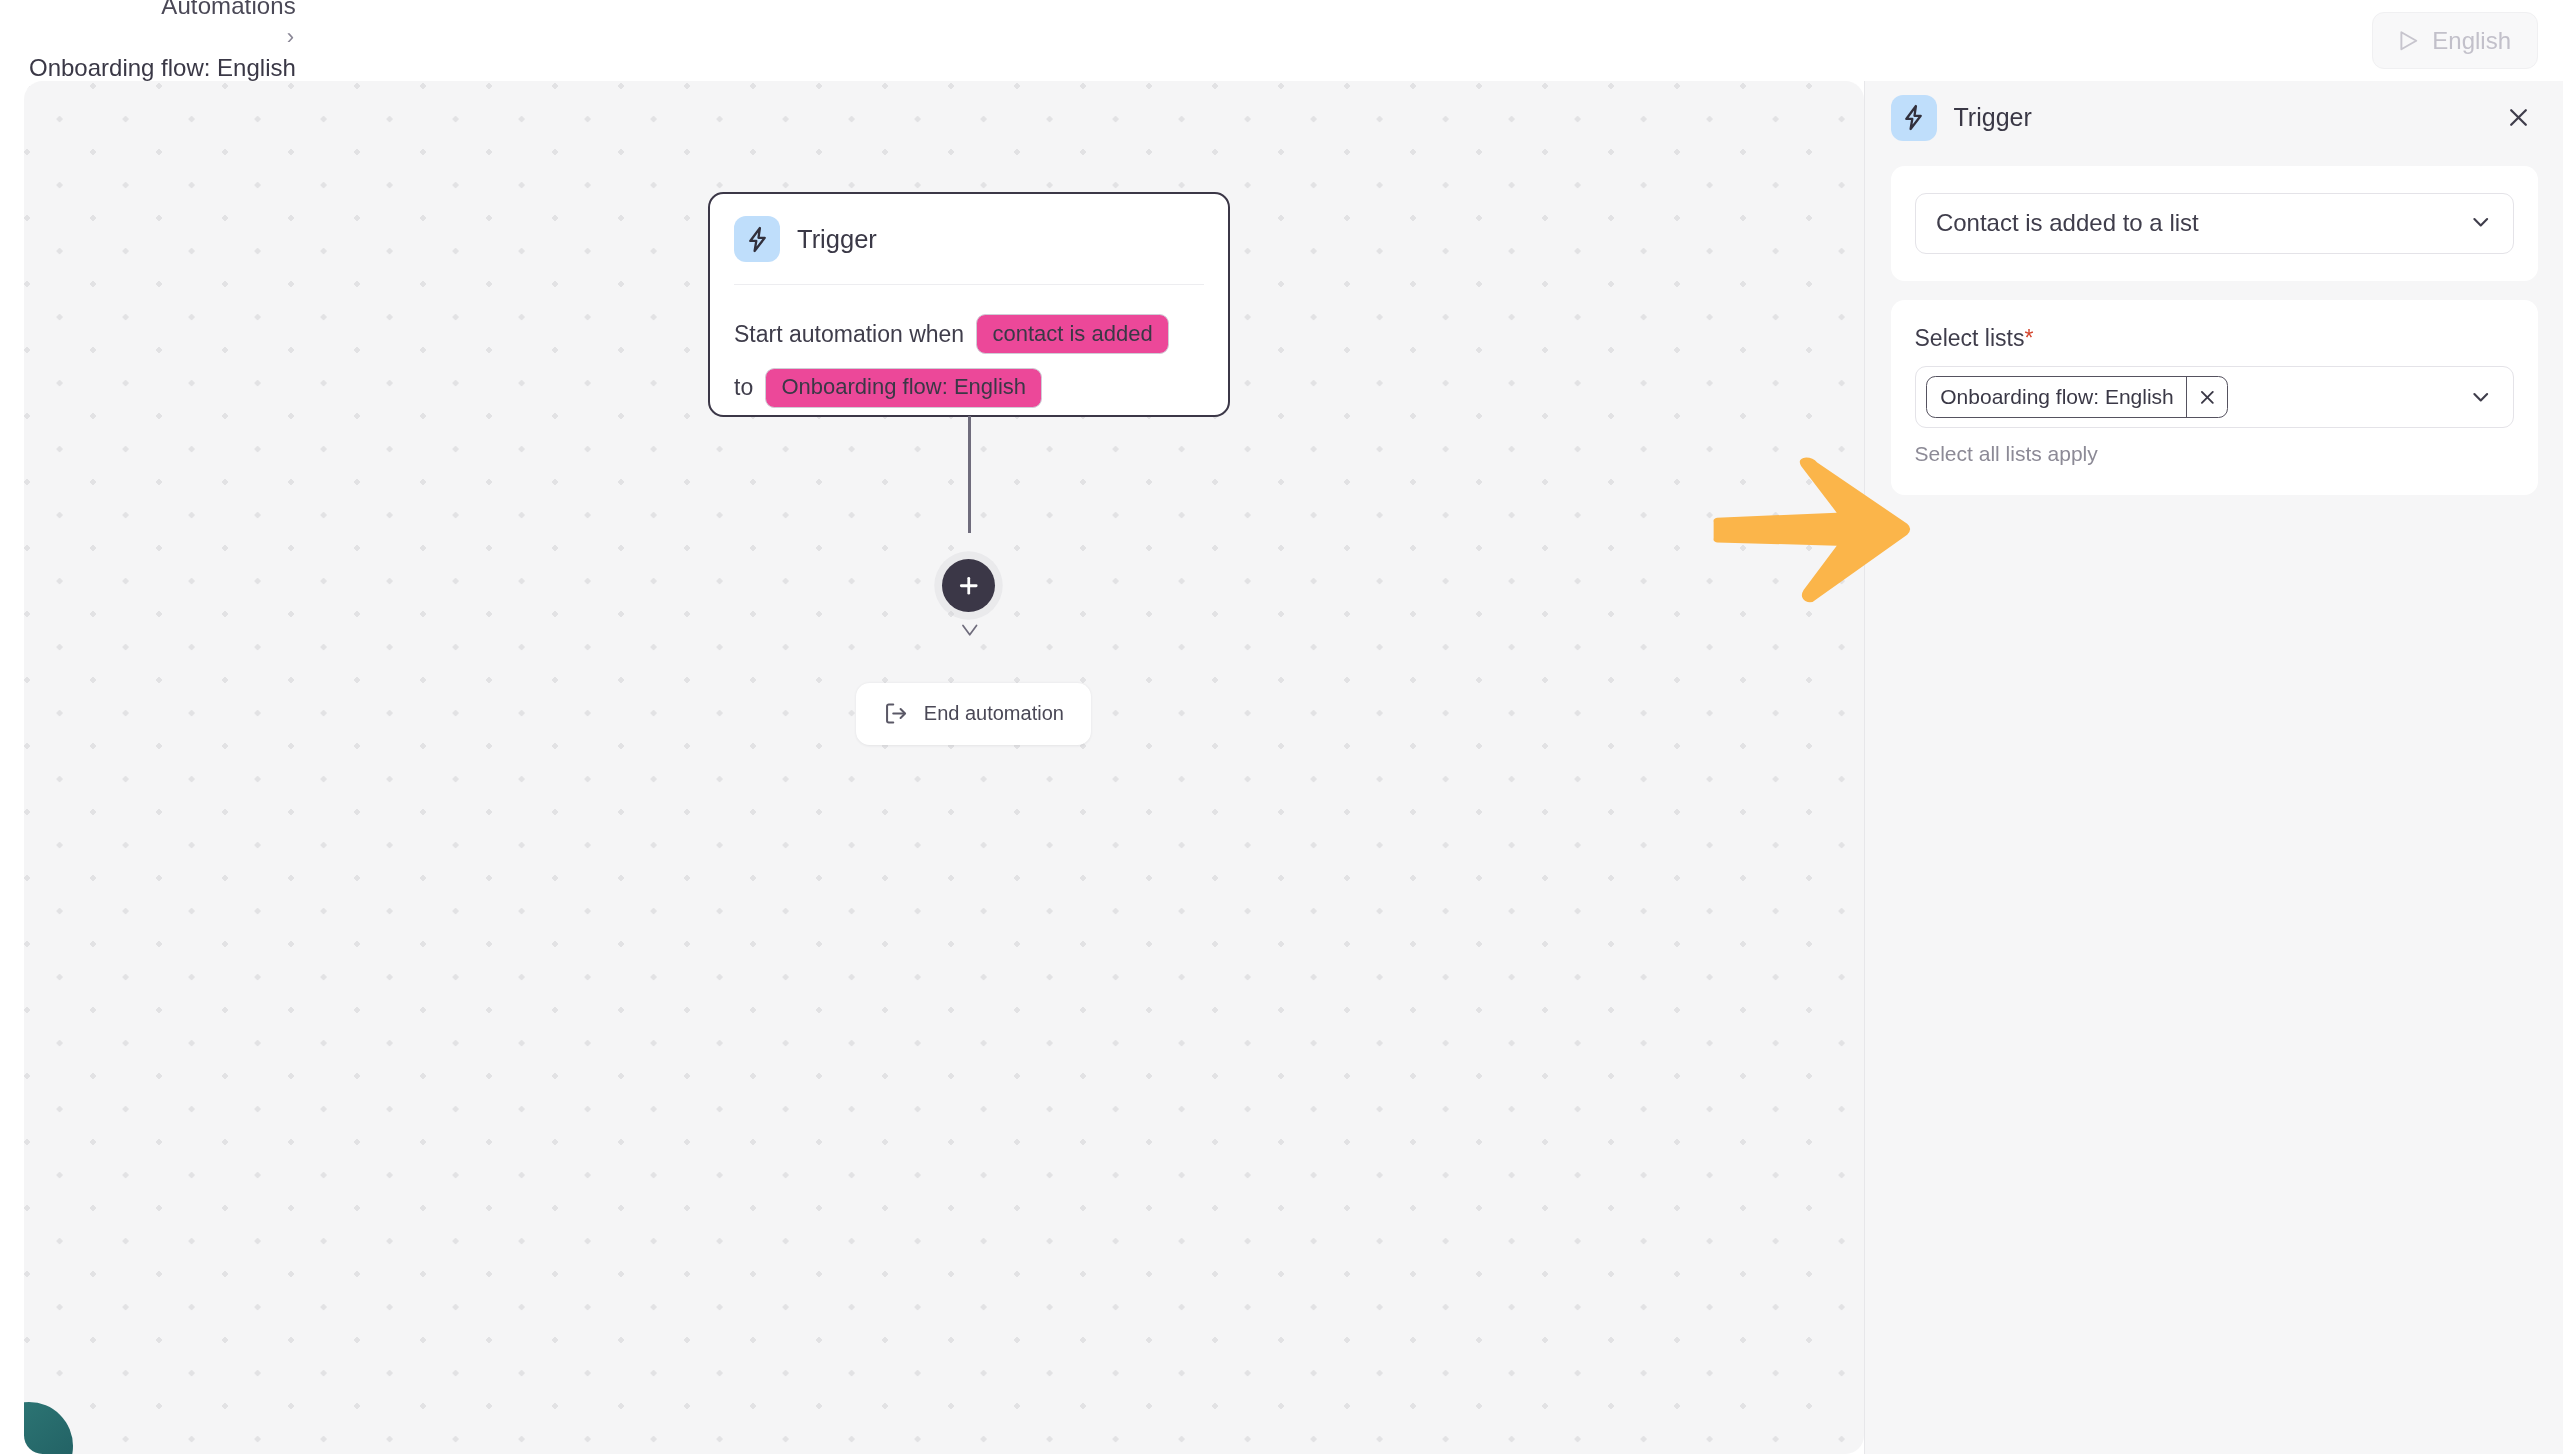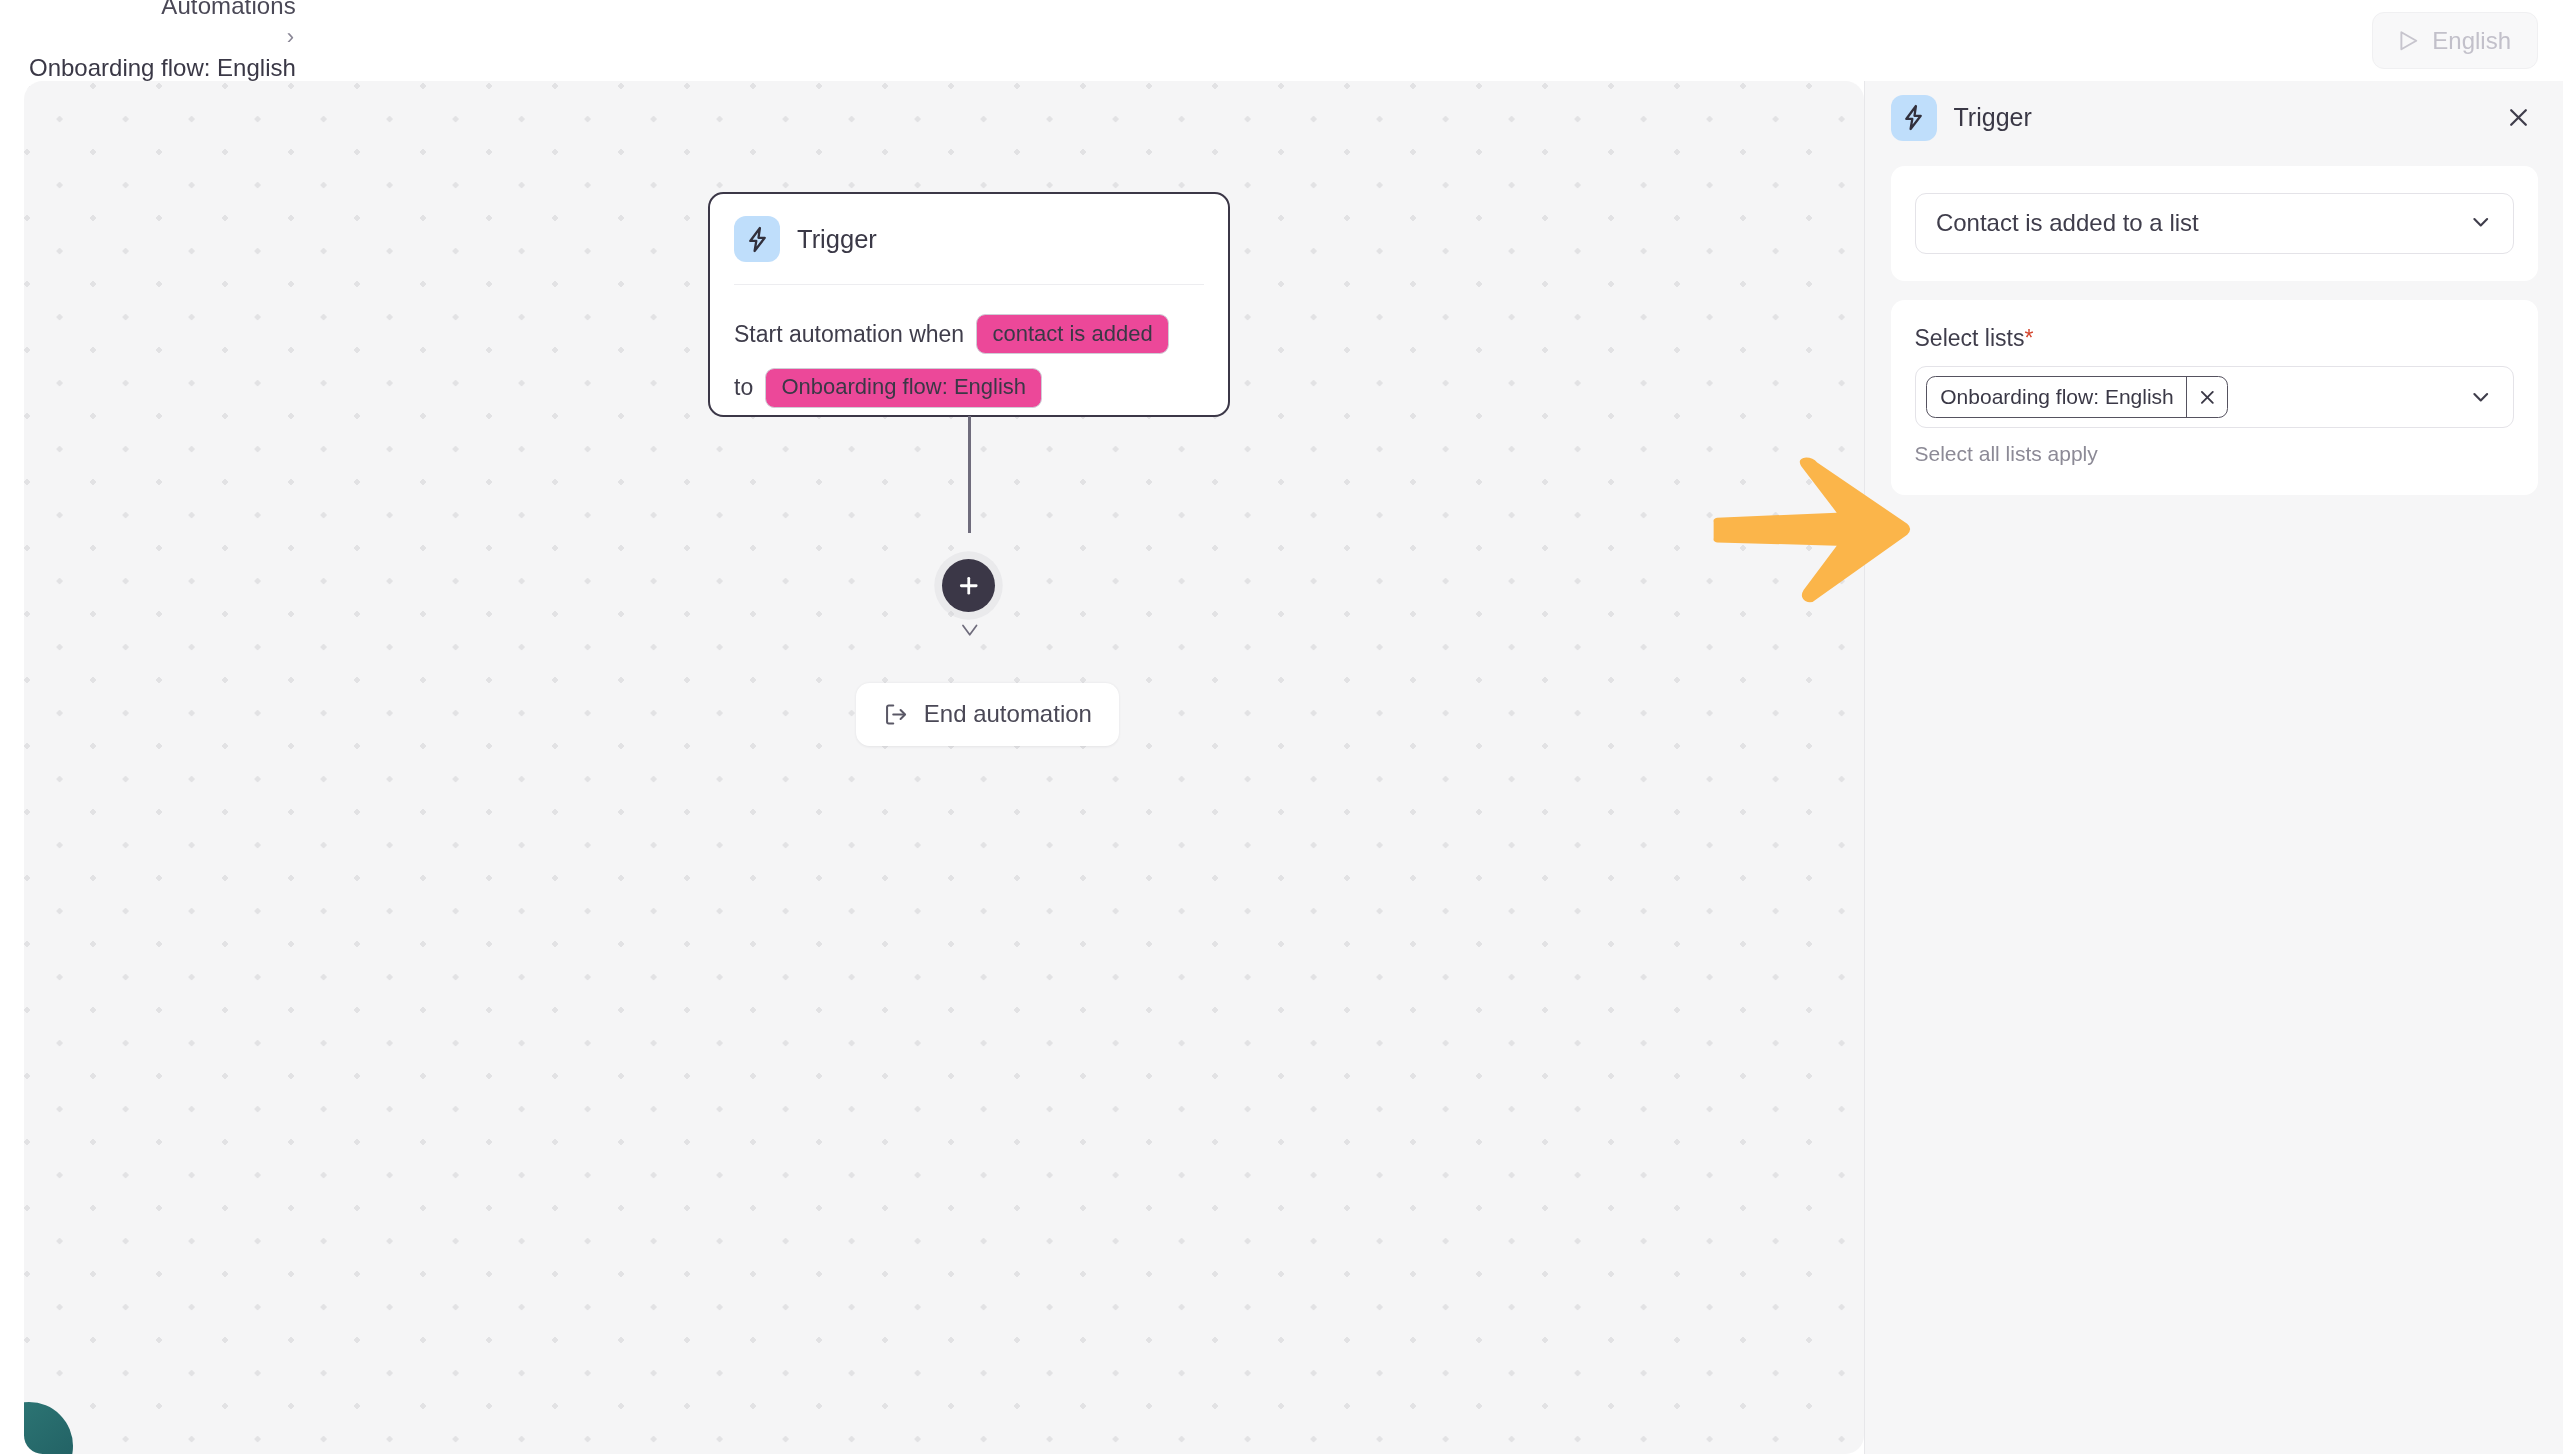--- a/index.html
+++ b/index.html
@@ -188,21 +188,21 @@
     display: flex;
     align-items: center;
     gap: 15.3px;
     background: #ffffff;
     border-radius: 13.6px;
     padding: 17px 27px 18px 25.5px;
     box-shadow: 0 0.9px 2.6px rgba(40,38,50,0.08);
     cursor: pointer;
   }
   .node-end svg { width: 27px; height: 27px; display: block; }
-  .node-end-label { font-size: 24px; color: #4a4856; white-space: nowrap; }
+  .node-end-label { font-size: 20px; color: #4a4856; white-space: nowrap; }
 
   
   .chat-bubble {
     position: absolute;
     left: -39px;
     bottom: -36px;
     width: 88px;
     height: 88px;
     border-radius: 50%;
     background: linear-gradient(140deg, #2f7a78 0%, #1f5c60 100%);

